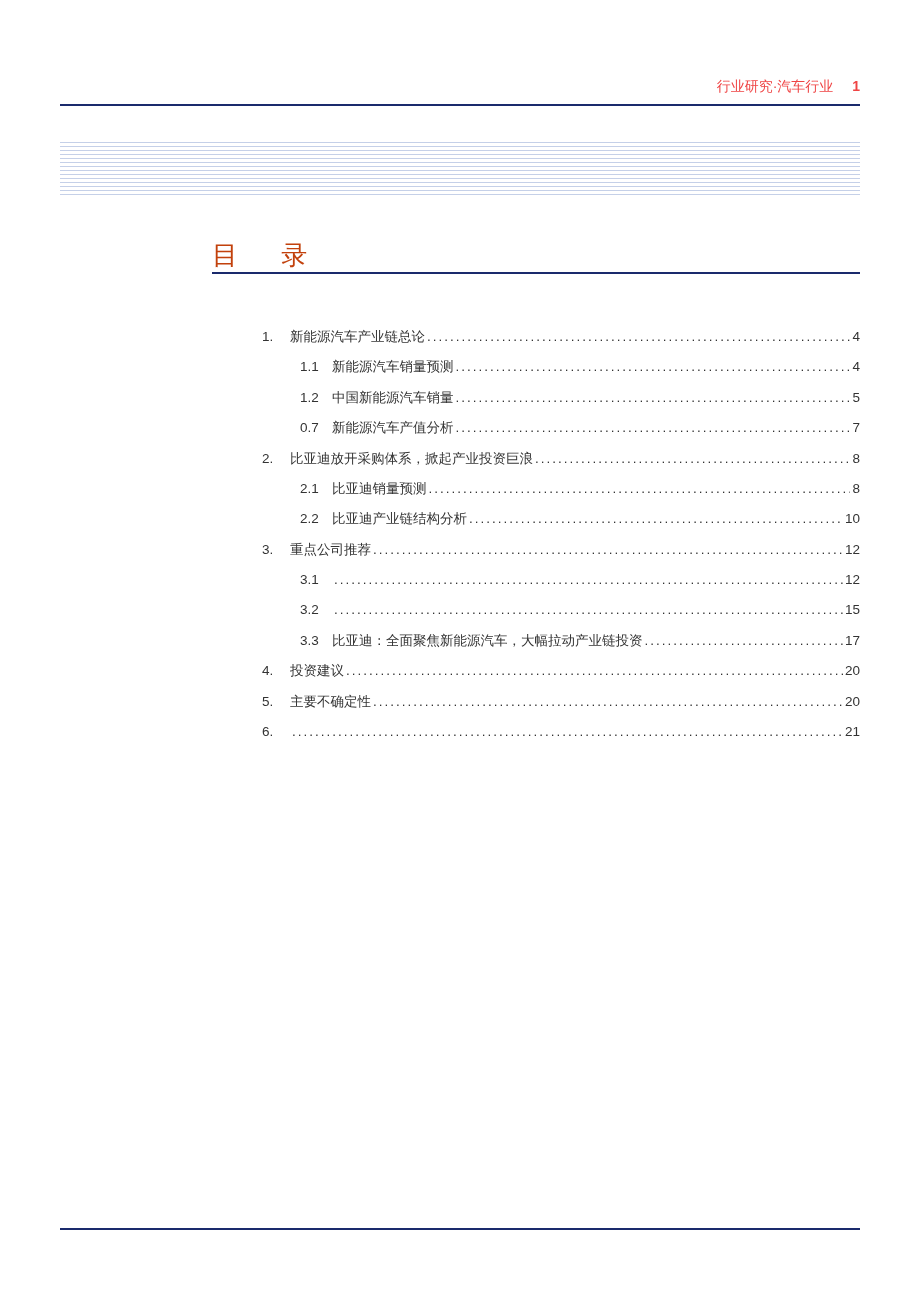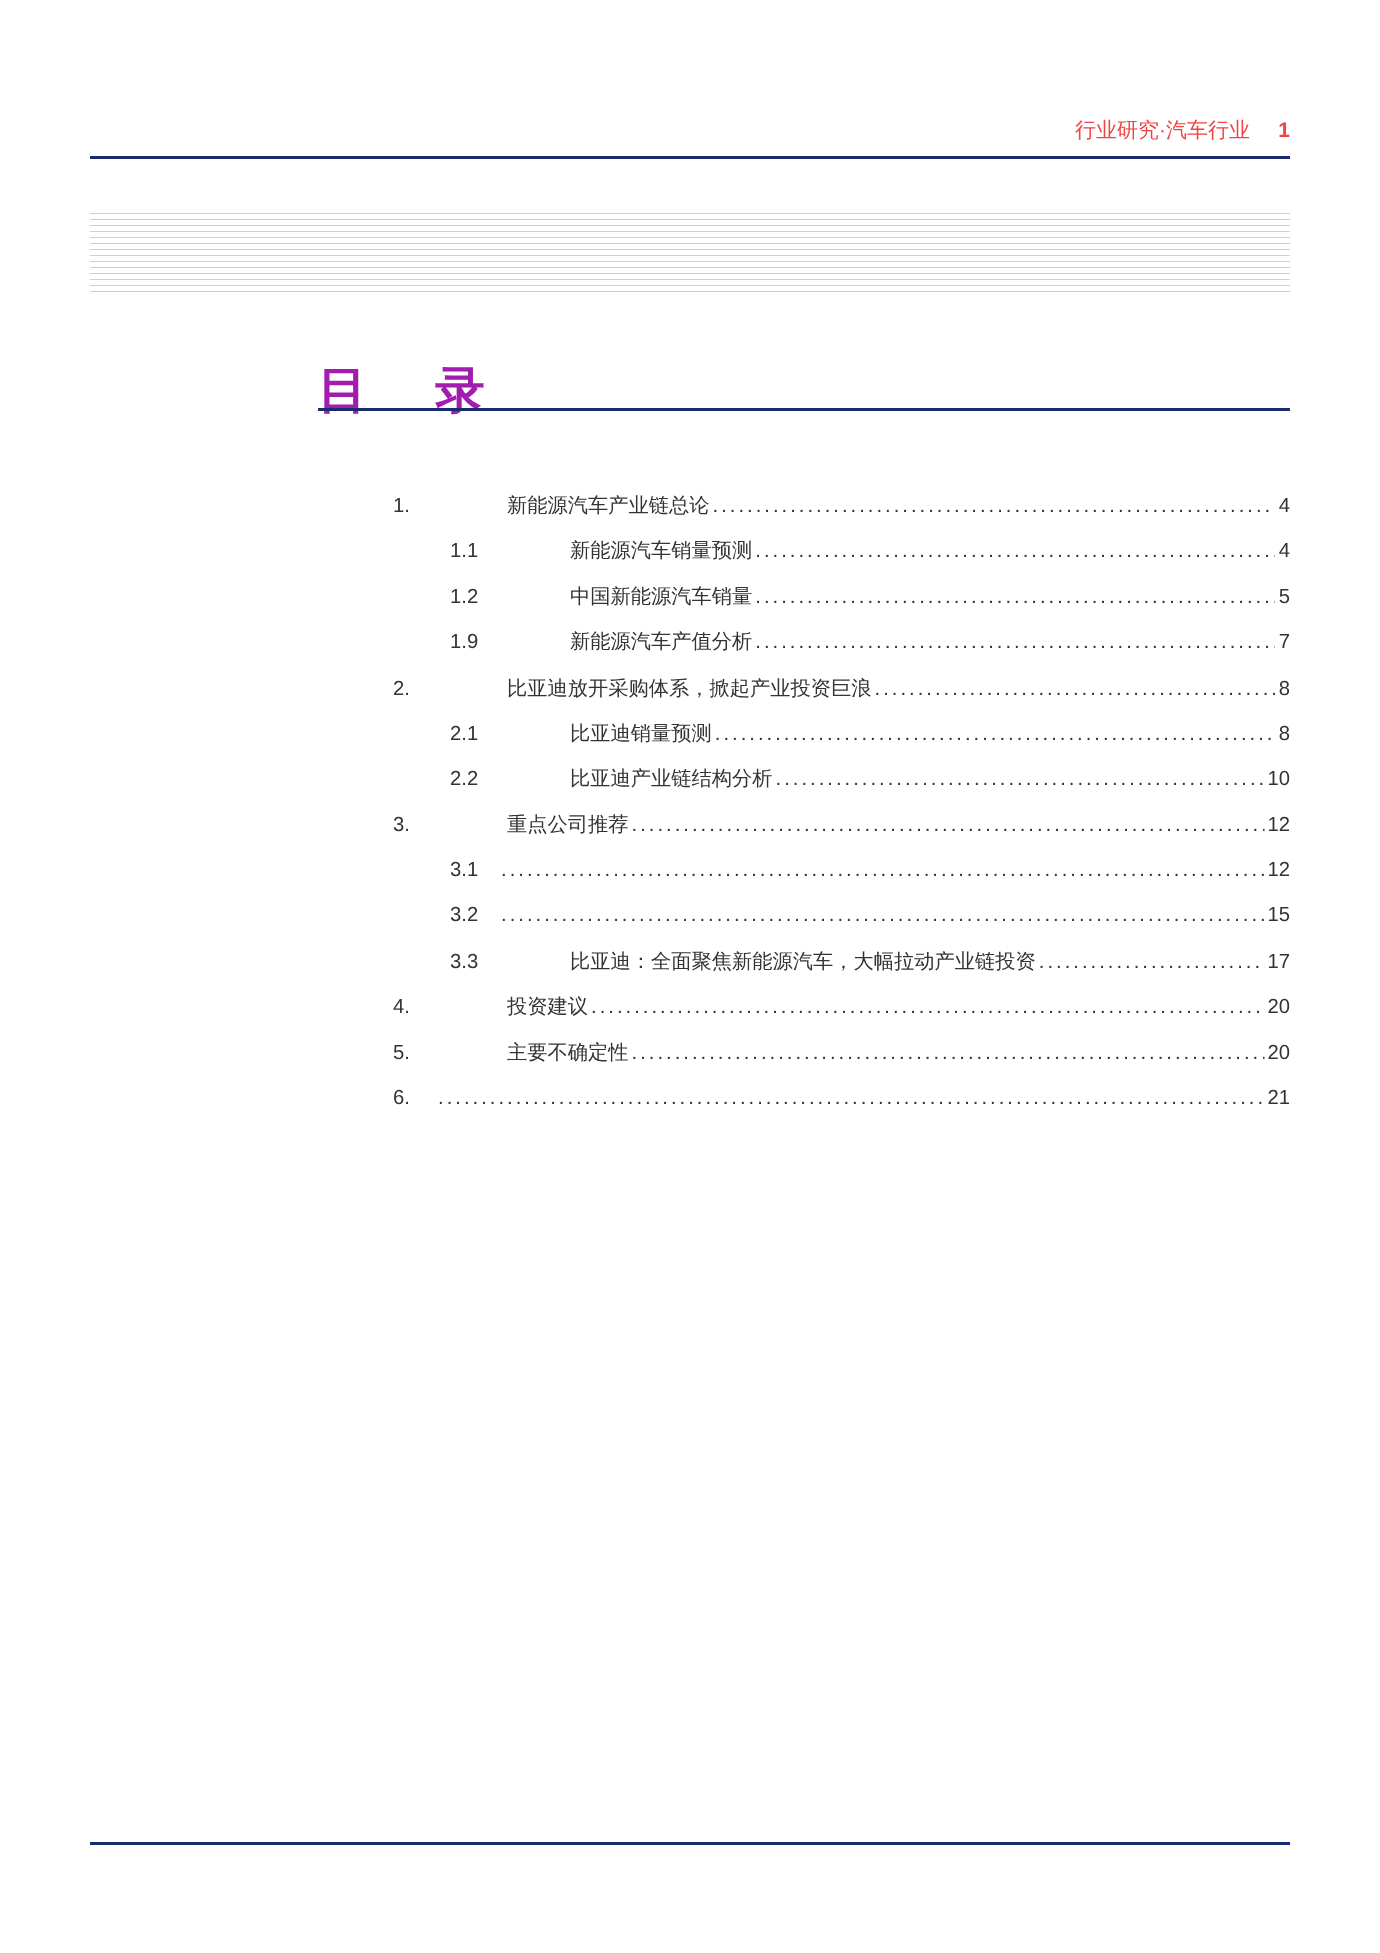--- a/index.html
+++ b/index.html
@@ -44,23 +44,23 @@
         #c5d0e8 0px,
         #c5d0e8 1px,
         #ffffff 1px,
         #ffffff 4px
       );
     }
     .toc-title {
       position: absolute;
       top: 238px;
       left: 212px;
-      font-size: 33px;
-      font-weight: bold;
-      color: #a21caf;
+      font-size: 26px;
+      font-weight: normal;
+      color: #c2410c;
       letter-spacing: 18px;
     }
     .toc-underline {
       position: absolute;
       top: 272px;
       left: 212px;
       right: 60px;
       height: 2px;
       background: #1a2a6c;
     }
@@ -83,21 +83,20 @@
     }
     .toc-num {
       width: 28px;
       flex-shrink: 0;
     }
     .toc-row.sub .toc-num {
       width: 32px;
     }
     .toc-text {
       flex-shrink: 0;
-      margin-left: 48px;
     }
     .toc-dots {
       flex: 1;
       overflow: hidden;
       letter-spacing: 2px;
       color: #333;
       margin: 0 2px;
     }
     .toc-page {
       flex-shrink: 0;
@@ -138,21 +137,21 @@
       <span class="toc-dots">........................................................................................................................................................................................................</span>
       <span class="toc-page">4</span>
     </div>
     <div class="toc-row sub">
       <span class="toc-num">1.2</span>
       <span class="toc-text">中国新能源汽车销量</span>
       <span class="toc-dots">........................................................................................................................................................................................................</span>
       <span class="toc-page">5</span>
     </div>
     <div class="toc-row sub">
-      <span class="toc-num">1.9</span>
+      <span class="toc-num">0.7</span>
       <span class="toc-text">新能源汽车产值分析</span>
       <span class="toc-dots">........................................................................................................................................................................................................</span>
       <span class="toc-page">7</span>
     </div>
     <div class="toc-row">
       <span class="toc-num">2.</span>
       <span class="toc-text">比亚迪放开采购体系，掀起产业投资巨浪</span>
       <span class="toc-dots">........................................................................................................................................................................................................</span>
       <span class="toc-page">8</span>
     </div>

